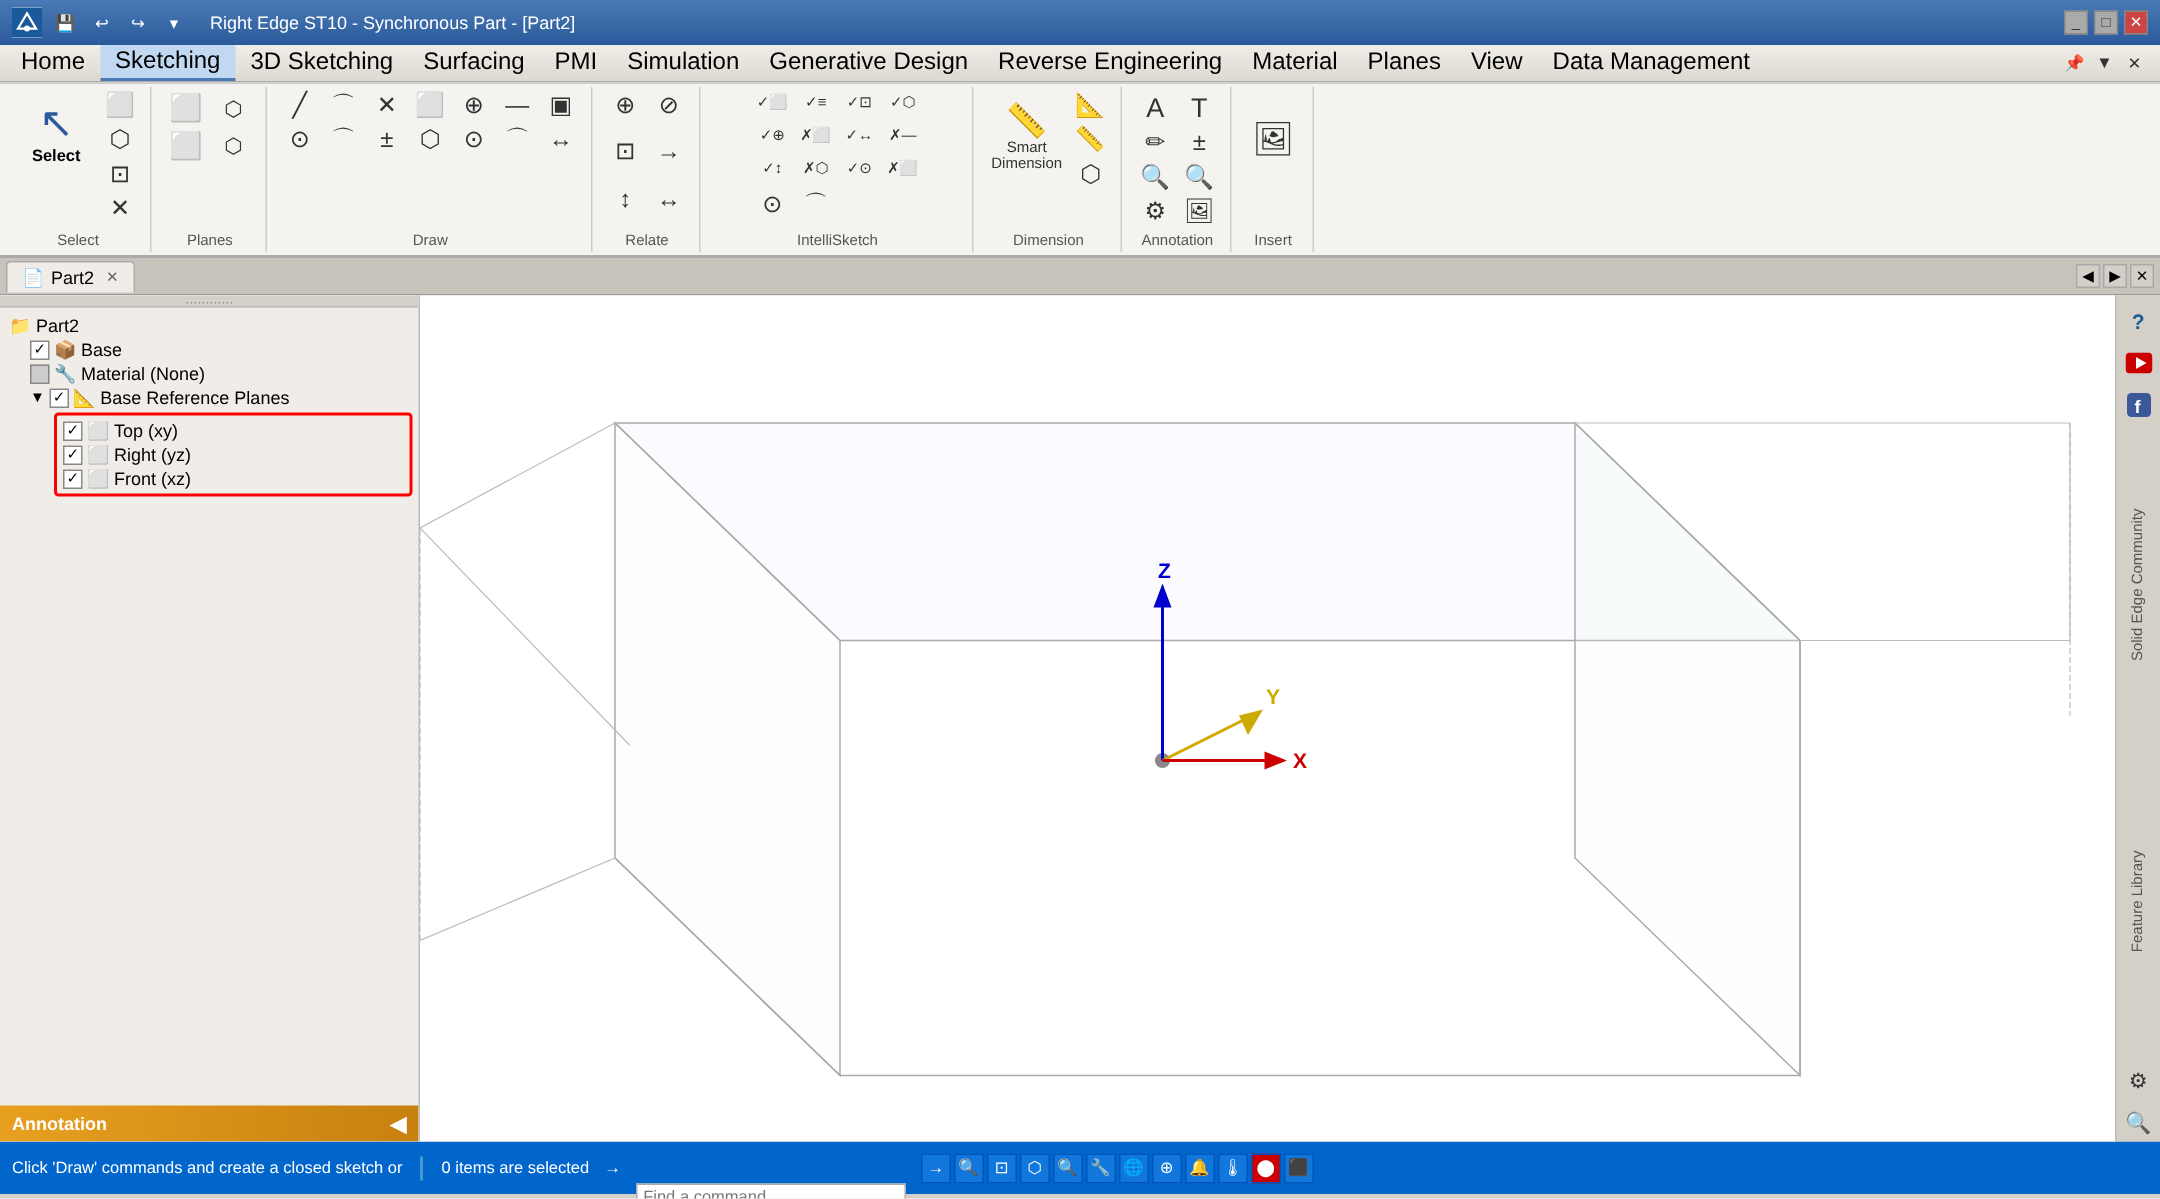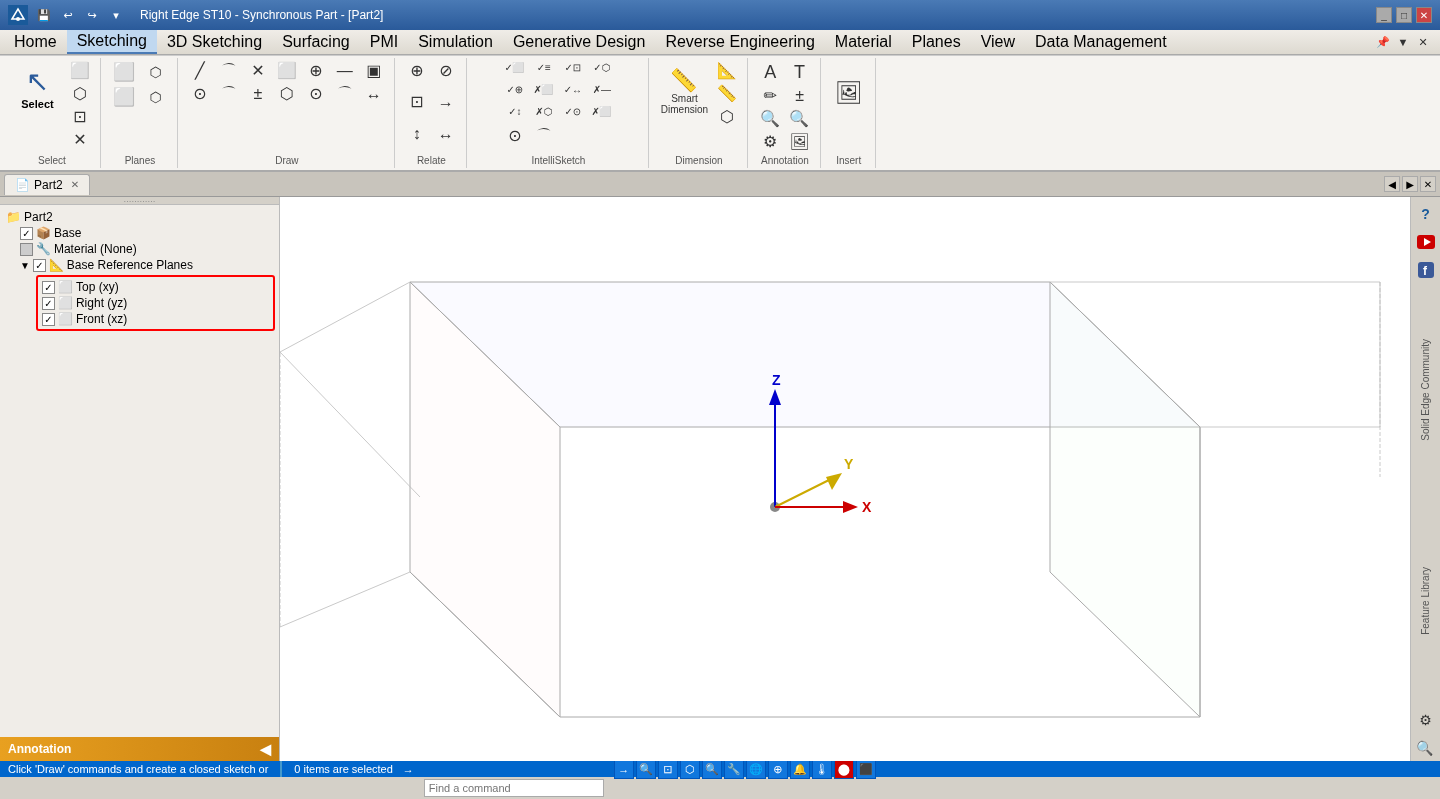--- a/index.html
+++ b/index.html
@@ -251,21 +251,21 @@
       position: absolute;
       bottom: 20px;
       right: 20px;
       width: 80px;
       height: 80px;
     }
 
     
     #status-bar {
       background: #0066cc;
-      height: 16px;
+      height: 35px;
       display: flex;
       align-items: center;
       padding: 1px 8px;
       gap: 4px;
       color: white;
       font-size: 11px;
     }
     #status-search {
       background: white;
       border: 1px solid #aaa;

